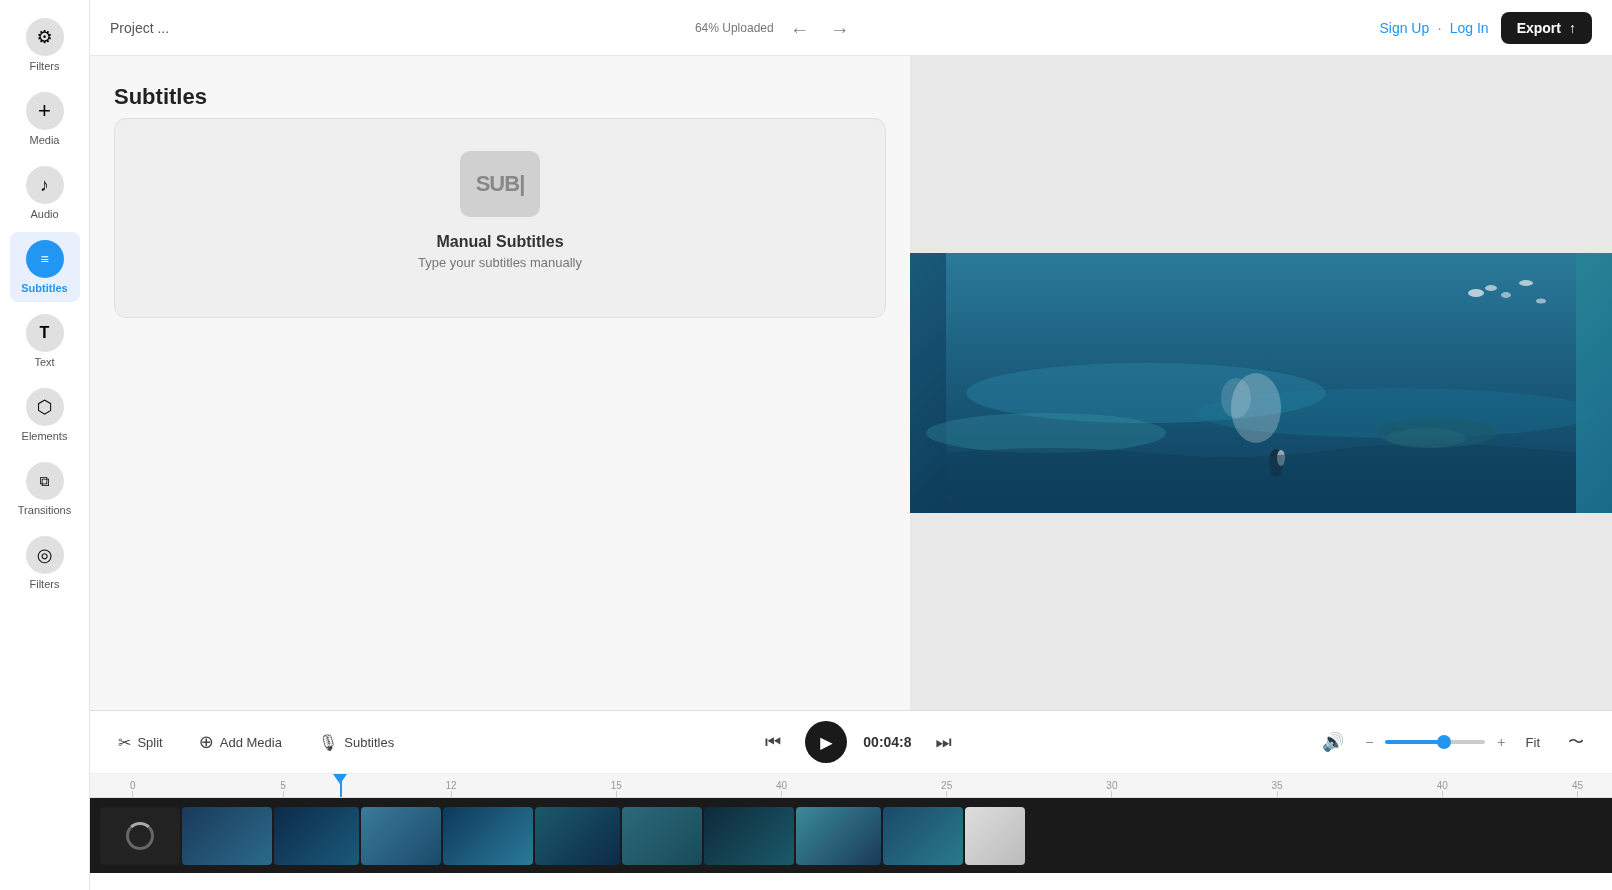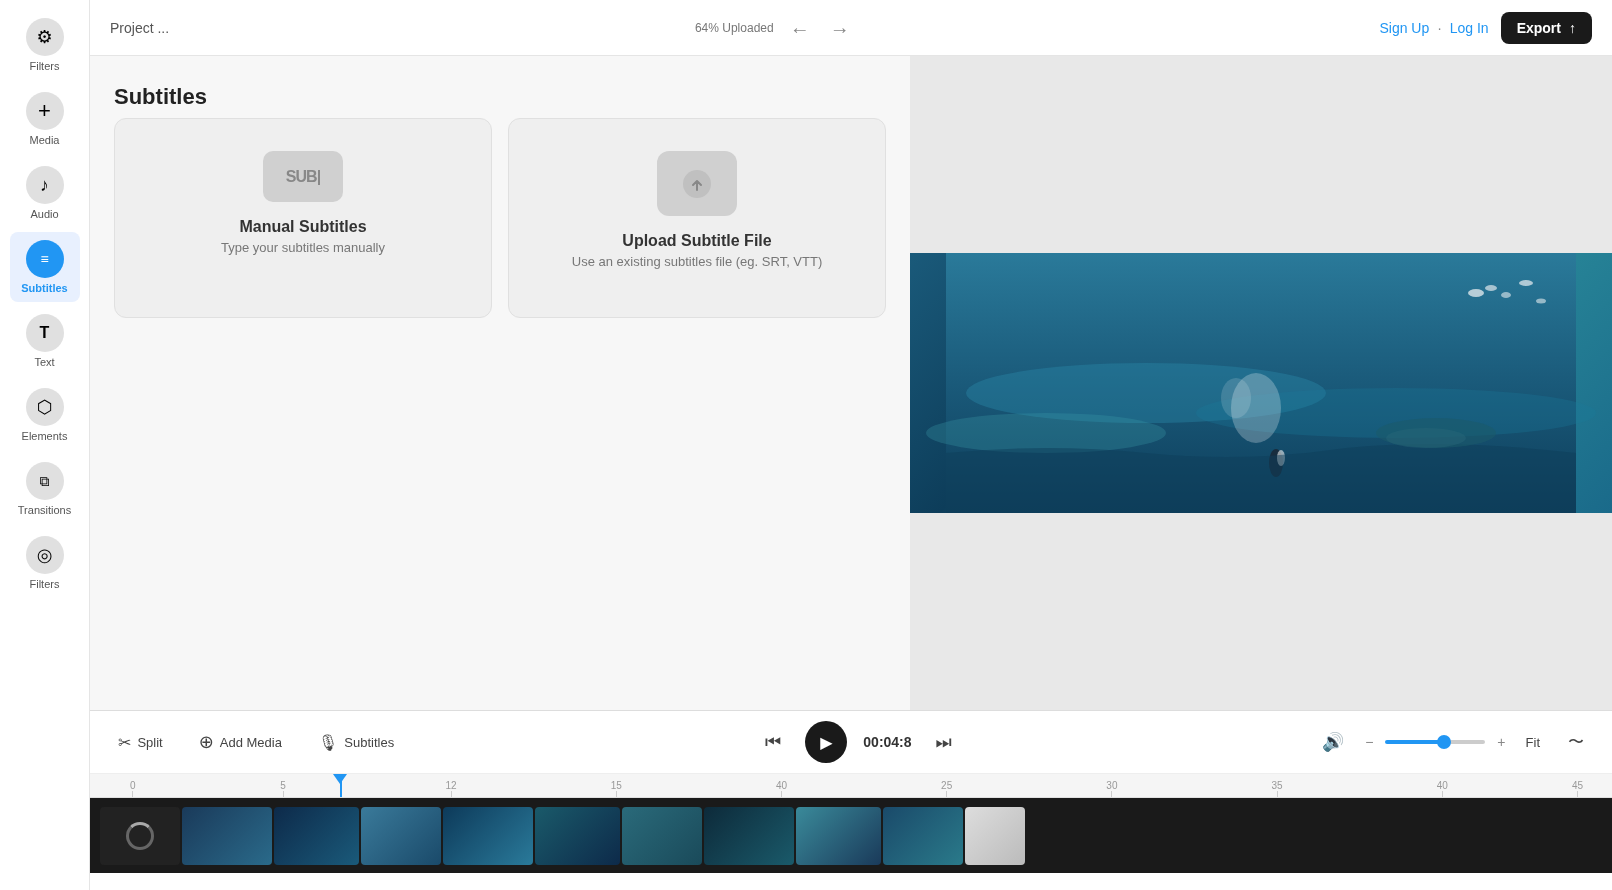--- a/index.html
+++ b/index.html
@@ -138,25 +138,25 @@
       padding: 32px 16px;
       display: flex;
       flex-direction: column;
       align-items: center;
       cursor: pointer;
       border: 1px solid #e0e0e0;
       min-height: 200px;
     }
 
     .sub-icon {
-      width: 80px; height: 51px;
+      width: 80px; height: 66px;
       background: #d0d0d0;
       border-radius: 10px;
       display: flex; align-items: center; justify-content: center;
-      font-size: 16px; font-weight: 900; color: #888;
+      font-size: 22px; font-weight: 900; color: #888;
       letter-spacing: -1px;
       margin-bottom: 8px;
     }
     .upload-icon {
       width: 80px; height: 65px;
       background: #d0d0d0;
       border-radius: 50%;
       display: flex; align-items: center; justify-content: center;
       font-size: 28px; color: #888;
       margin-bottom: 8px;
@@ -361,30 +361,20 @@
         <h1 class="panel-title">Subtitles</h1>
 
 
         <div class="cards-row">
           <div class="card-small">
             <div class="sub-icon">
               SUB|
             </div>
             <div class="card-title">Manual Subtitles</div>
             <div class="card-desc">Type your subtitles manually</div>
-          </div>
-          <div class="card-small">
-            <div class="upload-icon" style="width:80px;height:65px;background:#d0d0d0;border-radius:12px;display:flex;align-items:center;justify-content:center;">
-              <svg width="32" height="32" viewBox="0 0 32 32" fill="none" xmlns="http://www.w3.org/2000/svg">
-                <circle cx="16" cy="16" r="14" fill="#c0c0c0"></circle>
-                <path d="M16 22V13M16 13L12 17M16 13L20 17" stroke="#888" stroke-width="2" stroke-linecap="round" stroke-linejoin="round"></path>
-              </svg>
-            </div>
-            <div class="card-title">Upload Subtitle File</div>
-            <div class="card-desc">Use an existing subtitles file (eg. SRT, VTT)</div>
           </div>
         </div>
       </div>
 
       <div class="right-panel">
         <div class="video-preview-img">
           <svg width="100%" height="260" viewBox="0 0 630 260" xmlns="http://www.w3.org/2000/svg">
 
             <defs>
               <linearGradient id="ocean" x1="0" y1="0" x2="0" y2="1">

